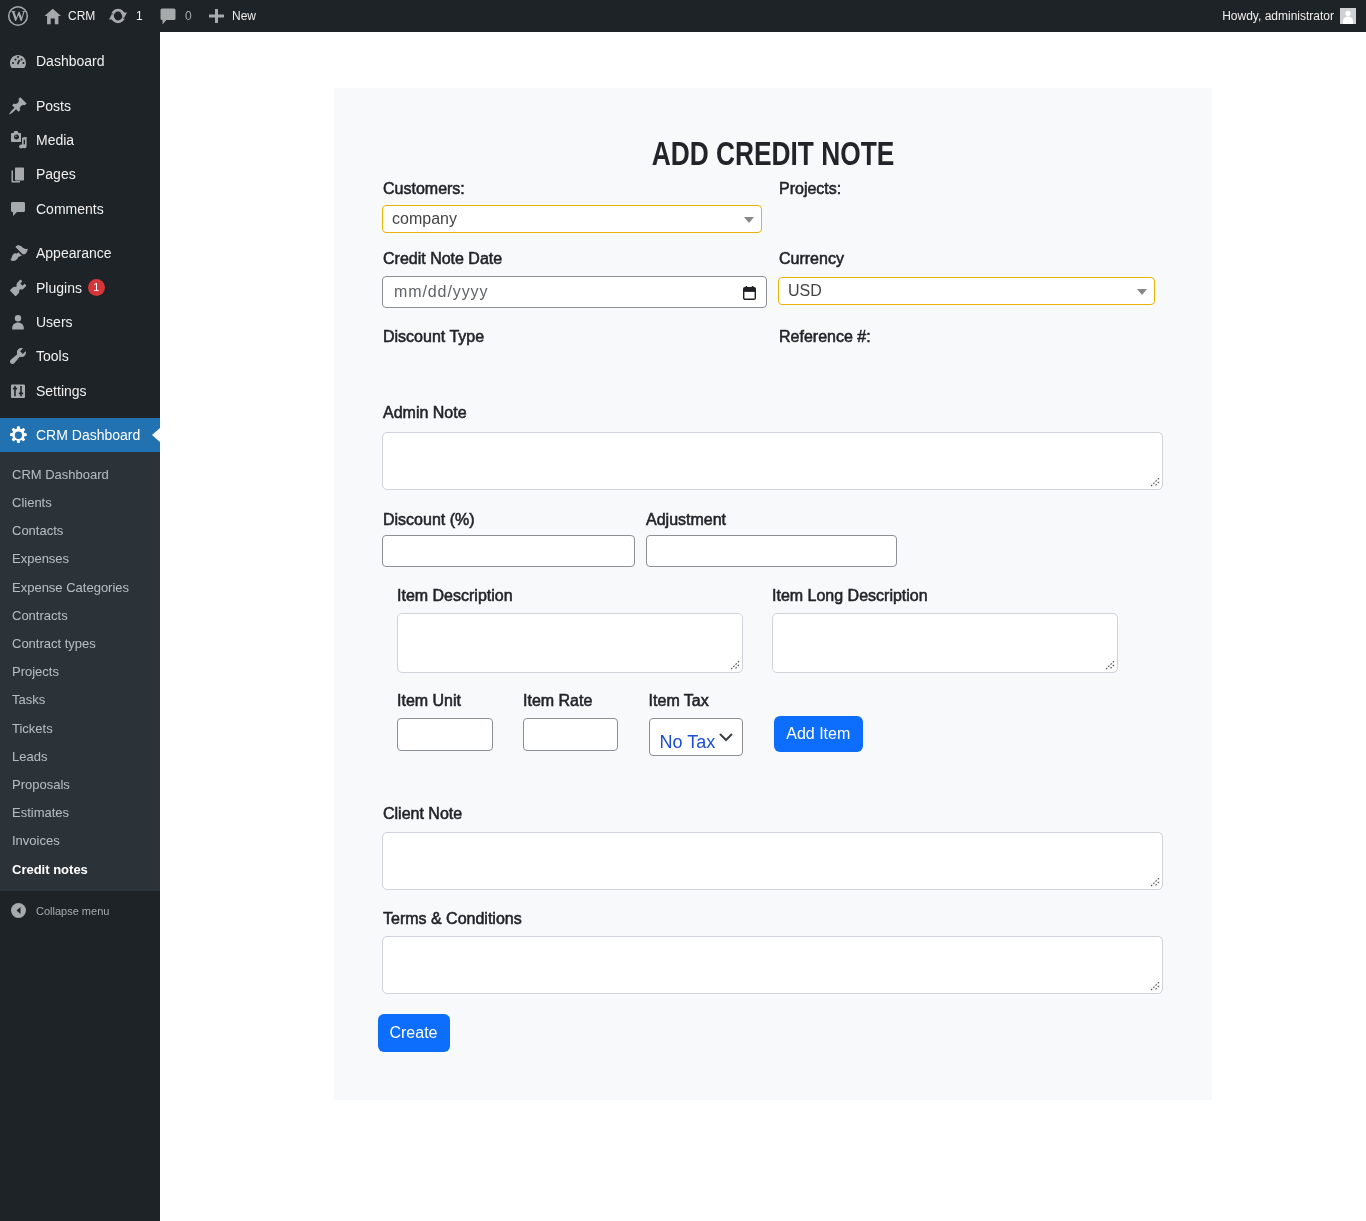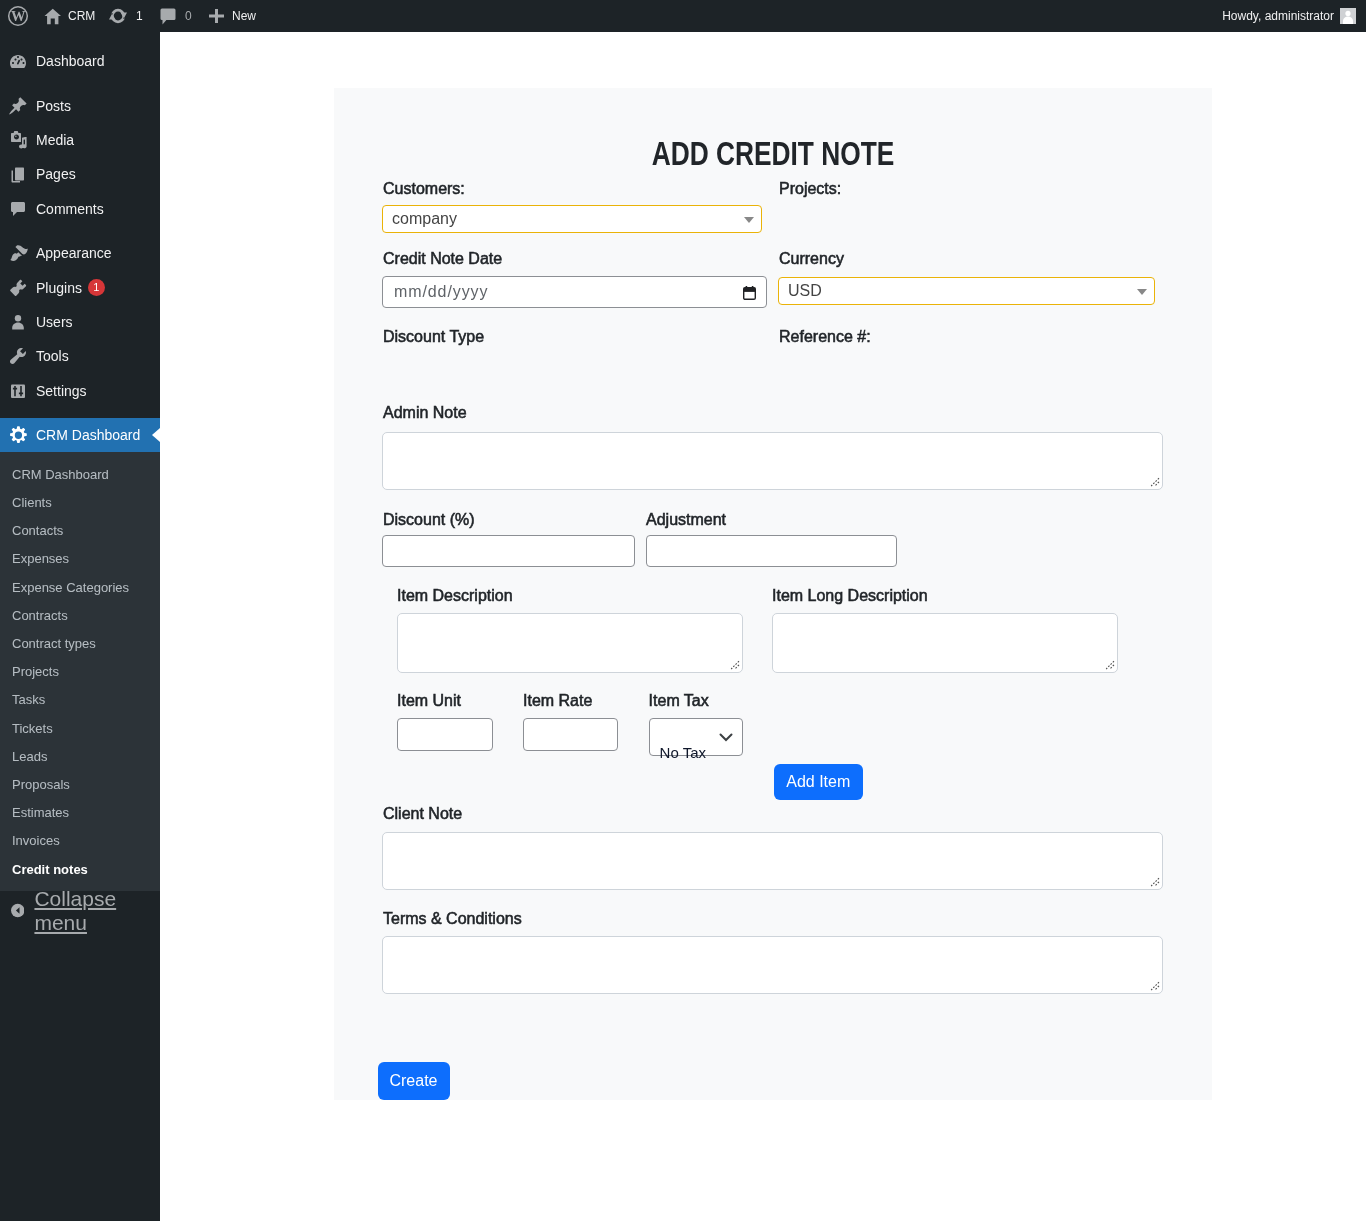--- a/index.html
+++ b/index.html
@@ -16,35 +16,35 @@
 #side { position:absolute; left:0; top:32px; width:160px; height:1189px; background:#1d2327; }
 .mi { position:relative; height:34.4px; display:flex; align-items:center; padding-left:8px; color:#f0f0f1; font-size:14px; }
 .mi .ico { width:20px; height:20px; margin-right:8px; flex:0 0 20px; display:flex; align-items:center; justify-content:center; }
 .sep { height:10px; }
 .mi.active { background:#2271b1; color:#fff; }
 .mi.active .arrow { position:absolute; right:0; top:10.2px; width:0; height:0; border-top:7px solid transparent; border-bottom:7px solid transparent; border-right:8px solid #fff; }
 .badge1 { display:inline-block; margin-left:6px; width:17px; height:17px; border-radius:50%; background:#d63638; color:#fff; font-size:11px; line-height:17px; text-align:center; font-weight:400; }
 #submenu { background:#2c3338; padding:8px 0 8px; }
 #submenu .smi { height:28.2px; display:flex; align-items:center; padding-left:12px; font-size:13px; color:rgba(240,246,252,.7); }
 #submenu .smi.cur { color:#fff; font-weight:bold; }
-#collapse { position:absolute; left:0; top:861.6px; width:160px; height:34px; display:flex; align-items:center; color:#a7aaad; font-size:21px;text-decoration:underline; }
+#collapse { position:absolute; left:0; top:861.6px; width:160px; height:34px; display:flex; align-items:center; color:#a7aaad; font-size:11px; }
 
 
 #main { position:absolute; left:160px; top:32px; width:1206px; height:1189px; background:#fff; }
 #card { position:absolute; left:174px; top:56px; width:878px; height:1012px; background:#f8f9fa; }
 #card .el { position:absolute; }
 .h2 { width:878px; text-align:center; top:47px; font-size:33px; font-weight:bold; color:#212529; transform:scaleX(0.797); transform-origin:center; }
 .lbl { font-size:16px; font-weight:400; -webkit-text-stroke:0.55px #212529; color:#212529; line-height:24px; white-space:nowrap; letter-spacing:0; }
 .s2 { background:#fff; border:1px solid #eab308; border-radius:4px; height:28px; }
 .s2 .s2t { position:absolute; left:9px; top:0; line-height:26px; font-size:16px; color:#444; }
 .s2 .s2a { position:absolute; right:7px; top:11px; width:0; height:0; border-left:5px solid transparent; border-right:5px solid transparent; border-top:6px solid #888; }
 .inp { background:#fff; border:1px solid #8c8f94; border-radius:4px; height:32px;padding-left:48px; }
 .ta { background:#fff; border:1px solid #ced4da; border-radius:5px; }
 .ta svg { position:absolute; right:2px; bottom:2px; }
-.btn { background:#0d6efd; border-radius:6px; color:#fff; font-size:16px; text-align:center;margin-top:48px; }
+.btn { background:#0d6efd; border-radius:6px; color:#fff; font-size:16px; text-align:center; }
 .ph { font-size:16px; color:#757575; line-height:30px; padding-left:12px; }
 </style>
 </head>
 <body>
 <div id="page">
 
 <div id="bar">
   <svg class="abs" style="left:7px;top:5px" width="22" height="22" viewBox="0 0 22 22">
     <circle cx="11" cy="11" r="9.3" fill="none" stroke="#a7aaad" stroke-width="1.5"></circle>
     <text x="11.2" y="15.8" font-size="14.5" font-weight="bold" fill="#a7aaad" text-anchor="middle" font-family="Liberation Serif">W</text>
@@ -224,21 +224,21 @@
             <path d="M9 1.2 L1.2 9 M9 4.8 L4.8 9" stroke="#4f4f4f" stroke-width="1.1" stroke-dasharray="1.7,1.5" fill="none"></path>
           </svg>
   </div>
 
   <div class="el lbl" style="left:63px;top:601px">Item Unit</div>
   <div class="el lbl" style="left:189px;top:601px">Item Rate</div>
   <div class="el lbl" style="left:314.6px;top:601px">Item Tax</div>
   <div class="el inp" style="left:63px;top:630px;width:96px;height:33px"></div>
   <div class="el inp" style="left:189px;top:630px;width:95px;height:33px"></div>
   <div class="el inp" style="left:314.6px;top:629.6px;width:94px;height:38px;border-radius:4px">
-    <span class="el" style="left:10px;top:16px;line-height:36px;font-size:15px;color:#0f172a">No Tax</span>
+    <span class="el" style="left:10px;top:5px;line-height:36px;font-size:18px;color:#1d4ed8">No Tax</span>
     <svg class="el" style="right:9px;top:14px" width="14" height="9" viewBox="0 0 14 9">
             <path d="M1.5 1.5 L7 7 L12.5 1.5" stroke="#3c4043" stroke-width="2" fill="none" stroke-linecap="round"></path>
           </svg>
   </div>
   <div class="el btn" style="left:439.5px;top:627.5px;width:89.5px;height:36.5px;line-height:36.5px">Add Item</div>
 
   <div class="el lbl" style="left:49px;top:714px">Client Note</div>
   <div class="el ta" style="left:48px;top:744px;width:781px;height:58px">
     <svg width="10" height="10" viewBox="0 0 10 10">
             <path d="M9 1.2 L1.2 9 M9 4.8 L4.8 9" stroke="#4f4f4f" stroke-width="1.1" stroke-dasharray="1.7,1.5" fill="none"></path>

